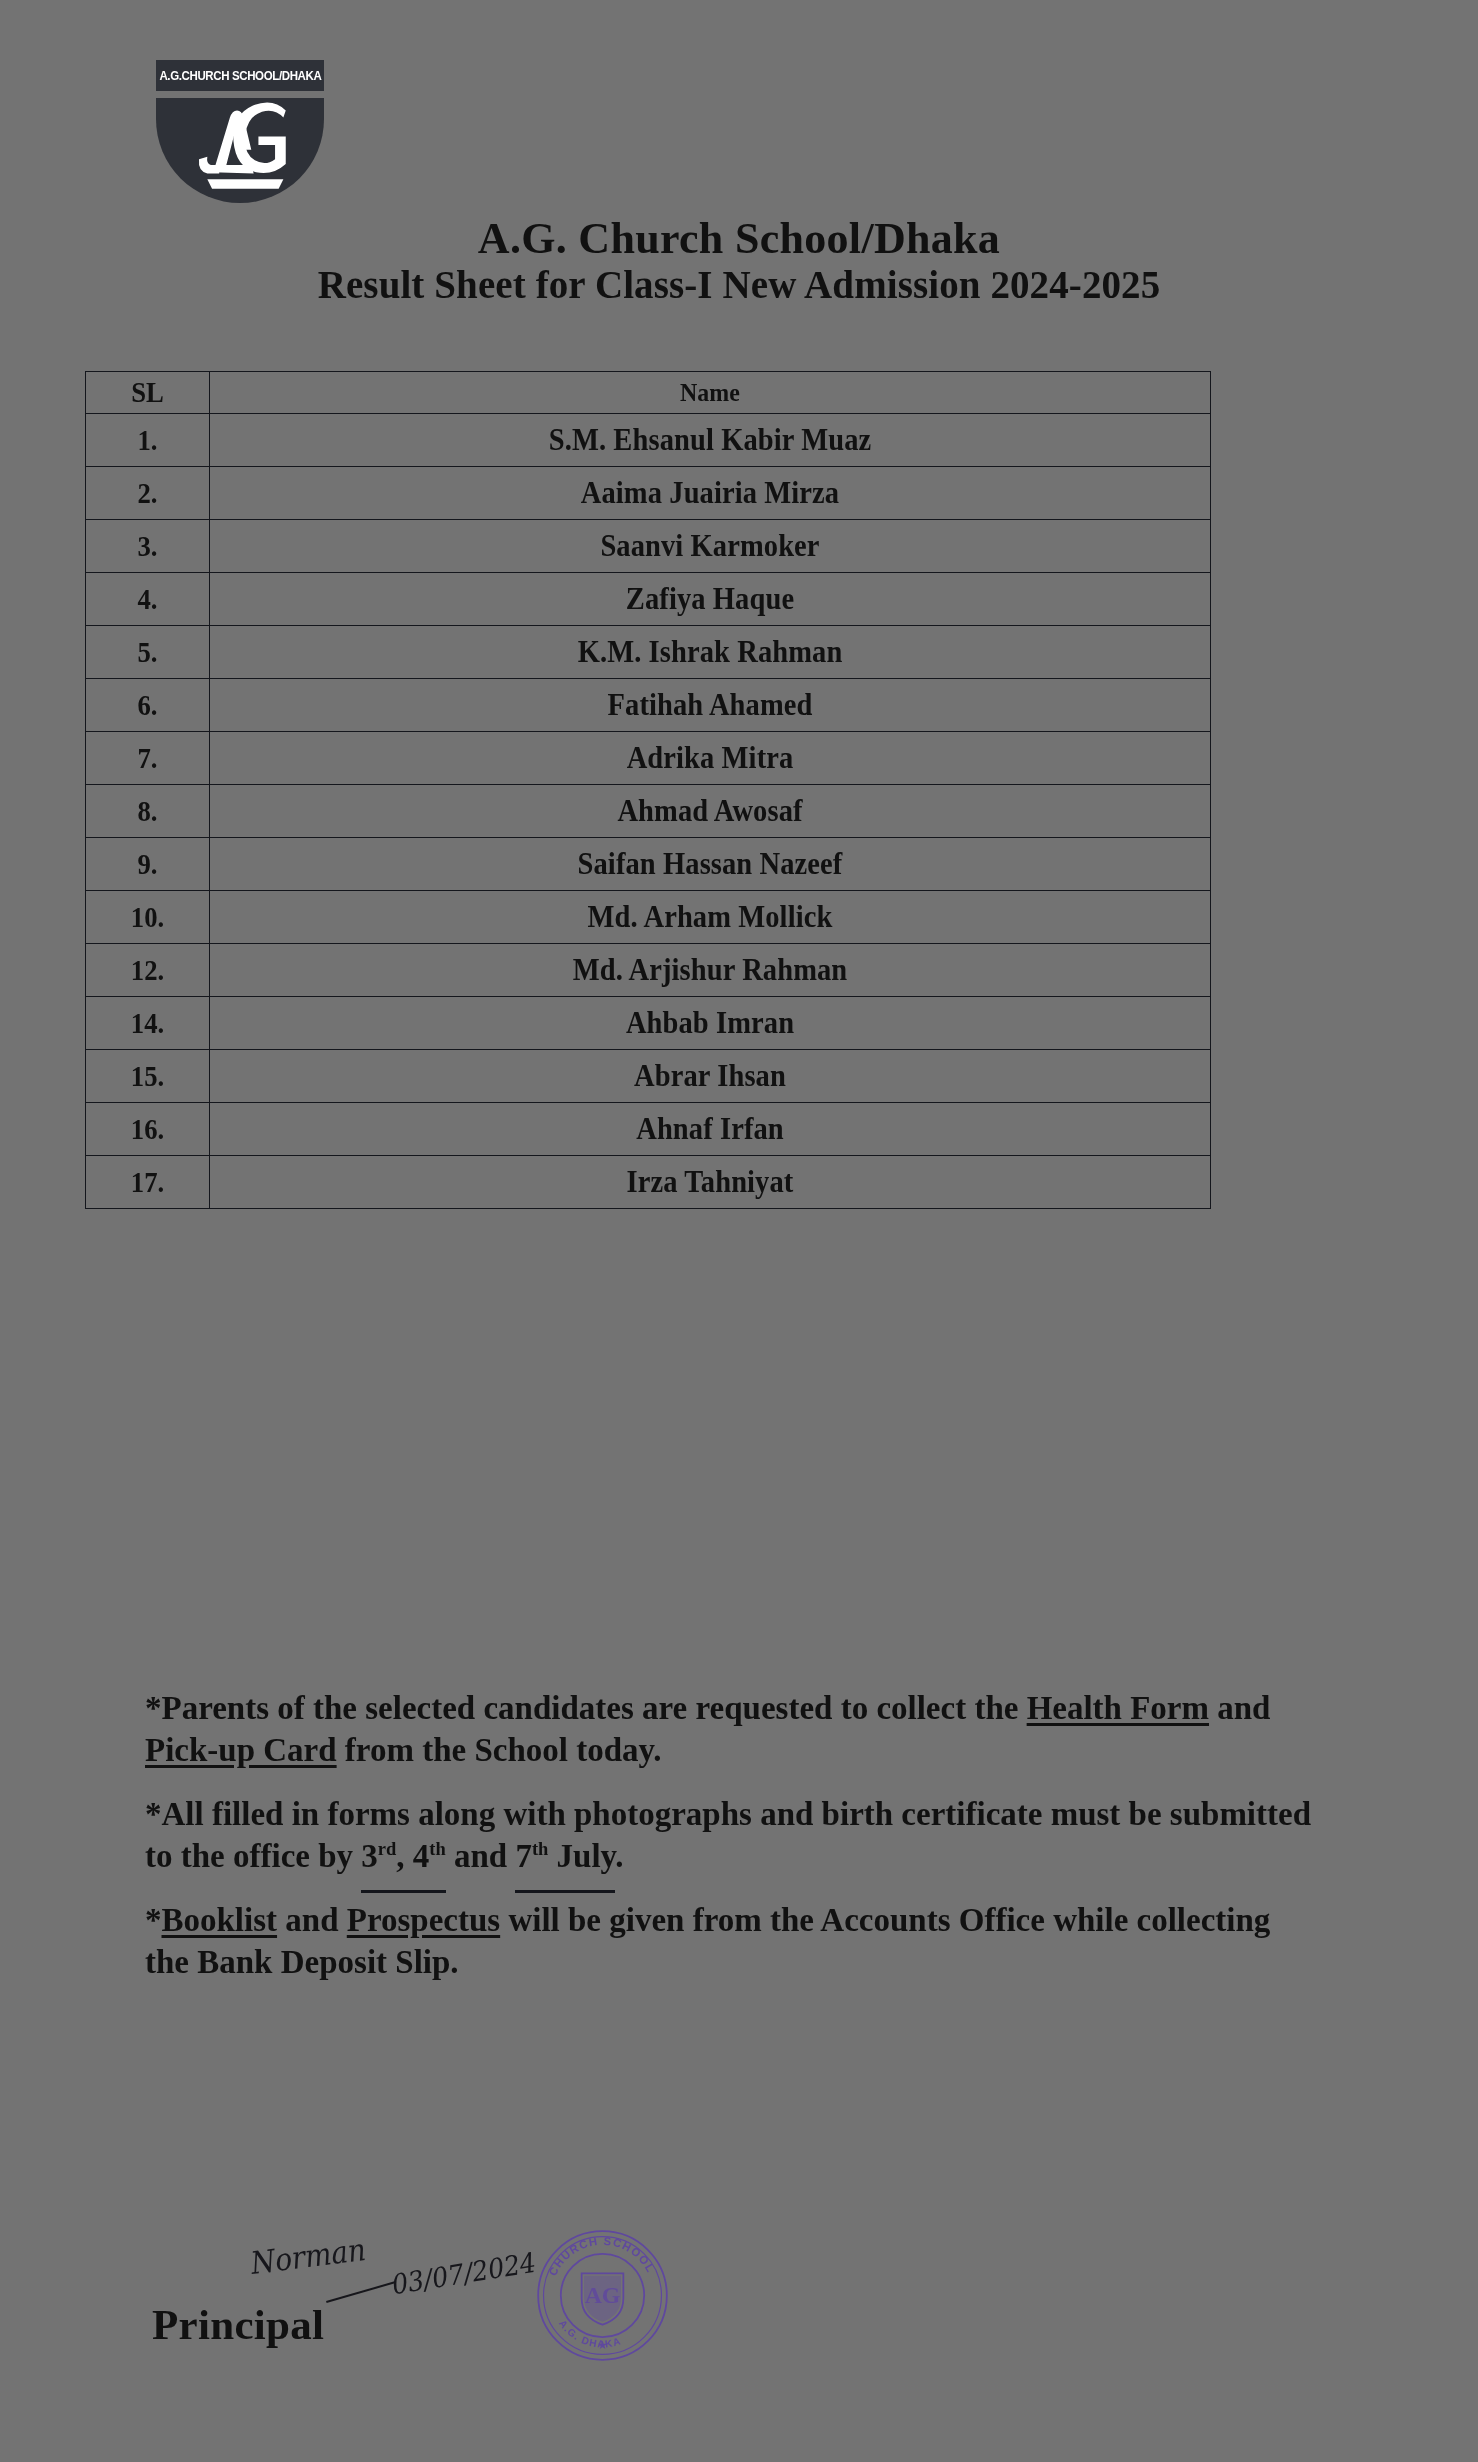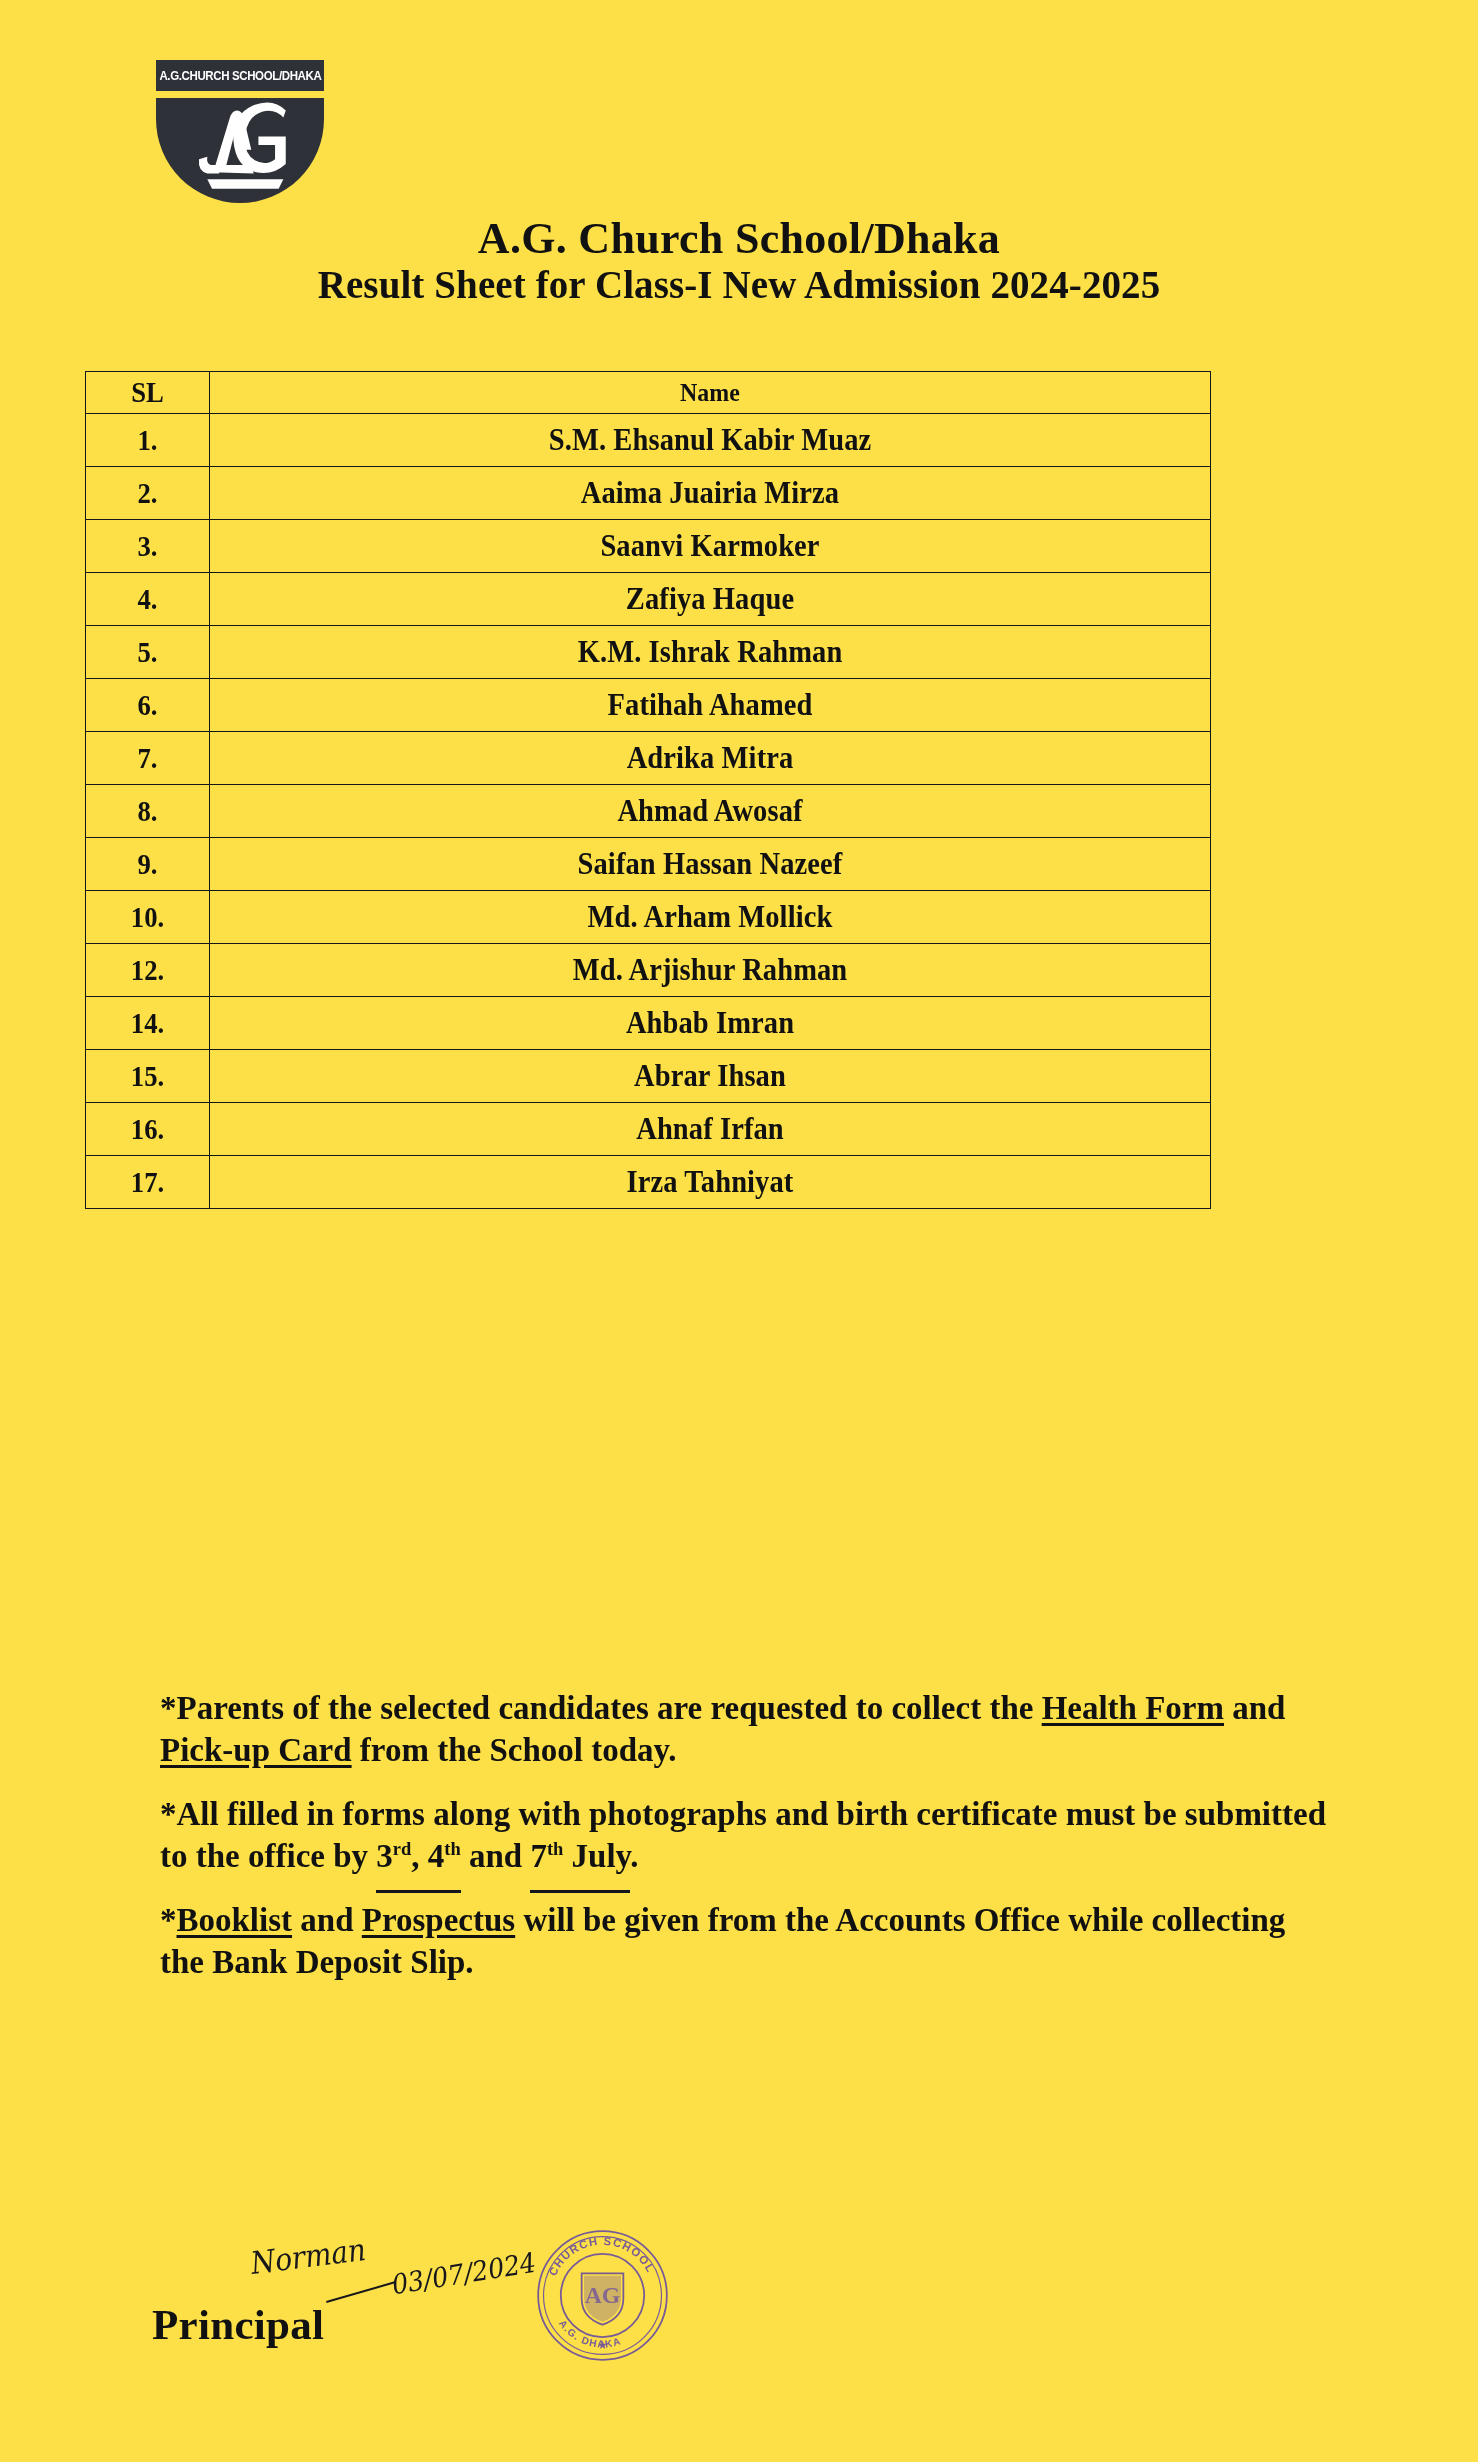--- a/index.html
+++ b/index.html
@@ -4,21 +4,21 @@
 <style>
   html,body{margin:0;padding:0;}
   body{
     width:1478px;height:2462px;
     background:#fdfdfb;
     font-family:"Liberation Serif",ّ"DejaVu Serif",serif;
     color:#111111;
     position:relative;
     overflow:hidden;
   }
-  .page{position:relative;width:1478px;height:2462px;background:#fde047;}
+  .page{position:relative;width:1478px;height:2462px;background:#737373;}
 
   
   .logo-wrap{position:absolute;left:156px;top:60px;width:168px;height:143px;}
   .logo-banner{
     width:168px;height:31px;background:#2e3138;
     display:flex;align-items:center;justify-content:center;
   }
   .logo-banner span{
     color:#ffffff;font-family:"Liberation Sans","DejaVu Sans",sans-serif;
     font-weight:700;font-size:12px;letter-spacing:-0.4px;
@@ -65,21 +65,21 @@
   .tbl tr.hdr td,.tbl tr.hdr th{height:41px;}
   .tbl tr.row td{height:52px;}
   .tbl .cellpad{
     display:block;
     transform:scaleX(.92);
     white-space:nowrap;
   }
 
   
   .notes{
-    position:absolute;left:160px;top:1687px;width:1169px;
+    position:absolute;left:145px;top:1687px;width:1169px;
     font-size:33px;font-weight:700;line-height:1.28;
   }
   .notes p{margin:0 0 21.5px 0;}
   .notes u{text-decoration:underline;text-decoration-thickness:3px;text-underline-offset:3.6px;}
   .notes sup{font-size:.56em;vertical-align:super;line-height:0;}
   .udate{border-bottom:3.6px solid #14161c;padding-bottom:16px;}
 
   
   .sig-wrap{position:absolute;left:152px;top:2227px;width:716px;height:155px;}
   .sig-script{

